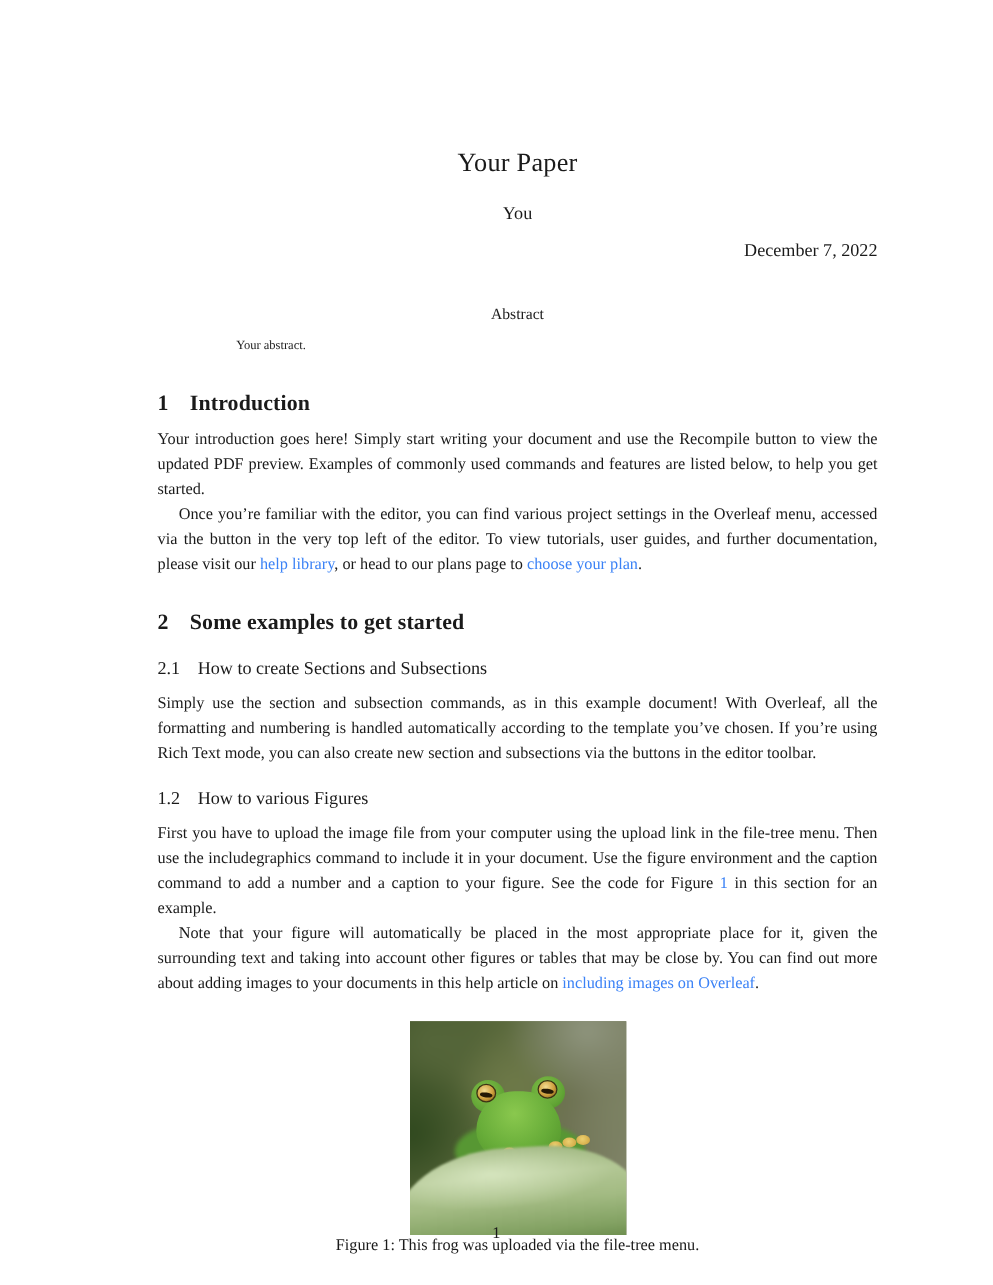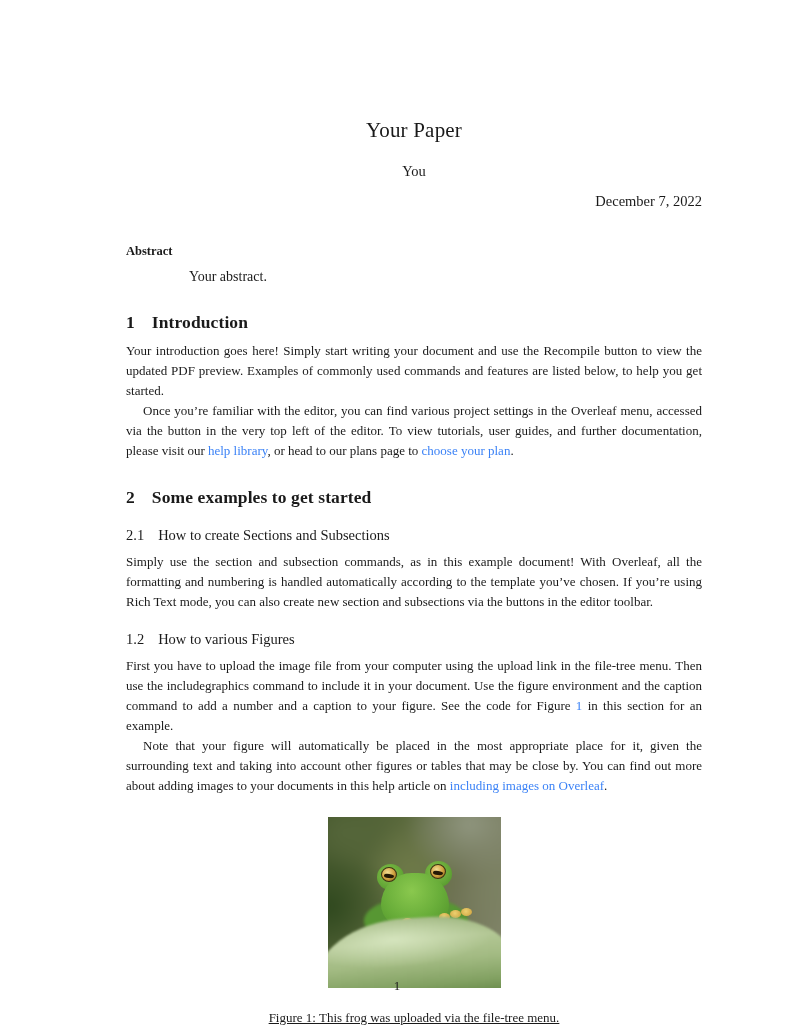--- a/index.html
+++ b/index.html
@@ -31,27 +31,27 @@
     text-align: center;
     font-size: 14.5px;
   }
   .doc-date {
     margin-top: 13px;
     text-align: right;
     font-size: 14.5px;
   }
   .abstract-heading {
     margin-top: 34px;
-    text-align: left;
+    text-align: center;
     font-size: 12.5px;
-    font-weight: 700;
+    font-weight: 400;
   }
   .abstract-body {
     margin: 8px 42px 0 47px;
-    font-size: 14px;
+    font-size: 10px;
     line-height: 19px;
     text-indent: 16px;
   }
   h1.section {
     margin-top: 26px;
     font-size: 17.5px;
     font-weight: 700;
     letter-spacing: 0.1px;
   }
   h1.section .sec-num { display: inline-block; margin-right: 17px; }
@@ -148,24 +148,22 @@
     bottom: -22px;
     height: 92px;
     background:
       radial-gradient(140px 40px at 40% 22%, rgba(222,236,200,0.8) 0%, rgba(222,236,200,0) 70%),
       linear-gradient(178deg, #94ad74 0%, #b3c795 26%, #a3bb83 48%, #82a162 72%, #5d8040 92%, #4c6f33 100%);
     border-radius: 48% 42% 20% 24% / 70% 58% 30% 34%;
     transform: rotate(-3.5deg);
     filter: blur(1px);
   }
   .caption {
-    margin-top: 22px;
     text-align: center;
     font-size: 13px;
-    text-decoration: underline;
   }
   .page-number {
     position: absolute;
     left: 0;
     right: 0;
     top: 978px;
     text-align: center;
     font-size: 13px;
   }
 </style>

